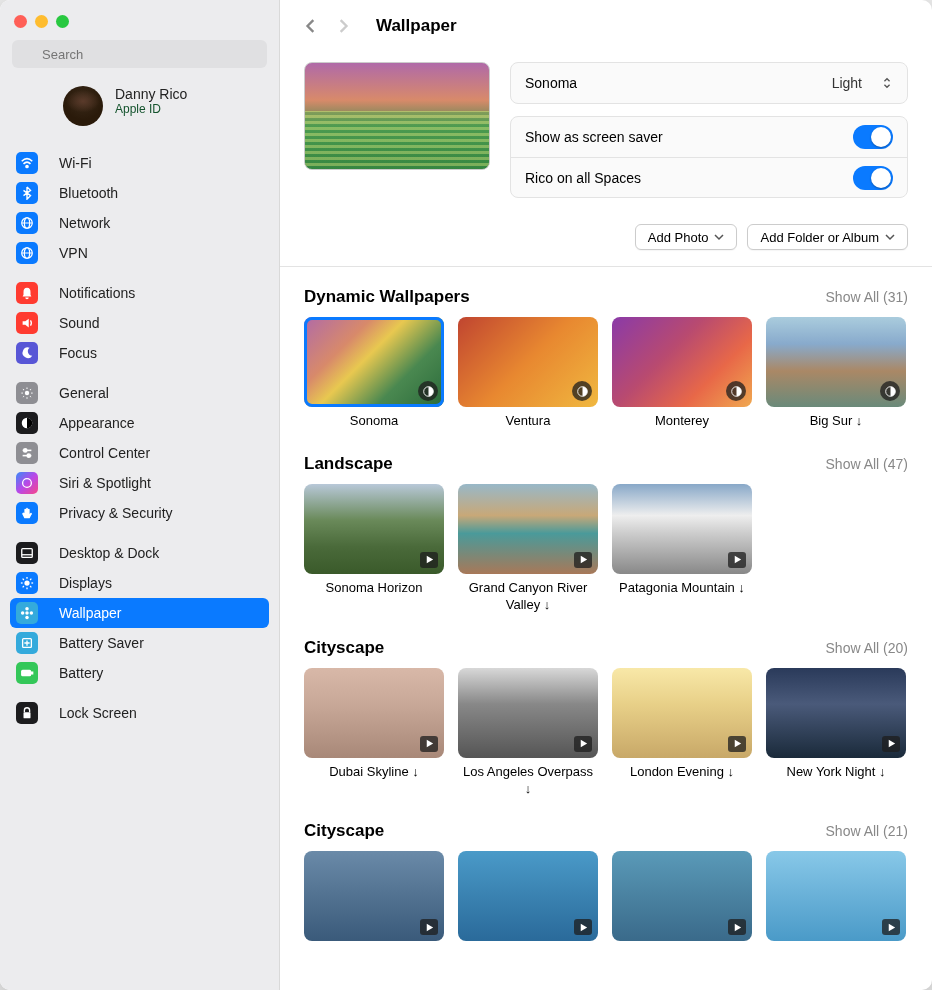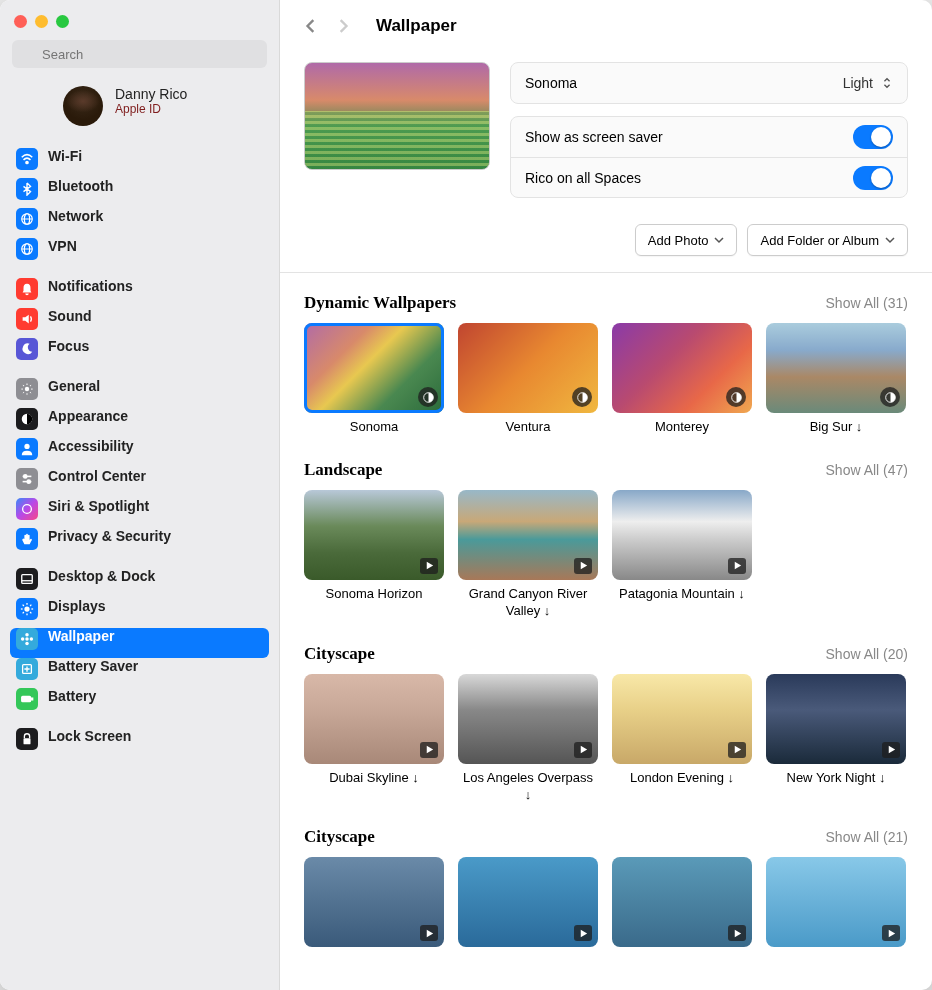--- a/index.html
+++ b/index.html
@@ -10,51 +10,51 @@
 .tl { width:13px; height:13px; border-radius:50%; }
 .tl.r{background:#ff5f57}.tl.y{background:#febc2e}.tl.g{background:#28c840}
 .search-wrap { padding:0 12px 10px; }
 .search { width:100%; height:28px; border-radius:6px; background:#e0e0e2; border:none; padding:0 10px 0 30px; font-size:13px; color:#6d28d9; position:relative; }
 .search-box { position:relative; }
 .search-box .mag { position:absolute; left:9px; top:6px; width:14px; height:14px; color:#888; }
 .account { display:flex; gap:12px; padding:8px 16px 12px;margin-left:47px; }
 .avatar { width:40px; height:40px; border-radius:50%; background:radial-gradient(circle at 50% 35%,#3a2a1a 0%,#2a1a0a 60%); position:relative; overflow:hidden; }
 .avatar::after{content:"";position:absolute;inset:0;background:radial-gradient(ellipse 60% 40% at 50% 38%,#5a3a2a 0%,transparent 70%);}
 .acc-name { font-size:14px; font-weight:500; color:#222; }
-.acc-sub { font-size:12px; color:#7f1d1d; }
+.acc-sub { font-size:12px; color:#14532d; }
 .sb-scroll { flex:1; overflow-y:auto; padding:0 10px 10px; }
 .sb-group { margin-top:10px; }
-.sb-item { display:flex; gap:10px; height:30px; padding:0 6px; border-radius:6px; font-size:14px; color:#222; cursor:default;font-weight:bold; }
+.sb-item { display:flex; align-items:center; gap:21px; height:30px; padding:0 6px; border-radius:6px; font-size:14px; color:#222; cursor:default; }
 .sb-item.sel { background:#0a7aff; color:#fff; }
 .sico { width:22px; height:22px; border-radius:5px; display:flex; align-items:center; justify-content:center; flex-shrink:0; color:#fff; }
 .sico svg { width:14px; height:14px; }
 .main { flex:1; display:flex; flex-direction:column; overflow:hidden; }
 .titlebar { height:52px; display:flex; align-items:center; padding:0 20px; gap:10px; }
 .nav-arrow { width:22px; height:22px; display:flex; align-items:center; justify-content:center; color:#888; }
 .nav-arrow.dis{color:#ccc}
 .title { font-size:17px; font-weight:600; margin-left:12px; }
 .content { flex:1; overflow-y:auto; padding:10px 24px 20px; }
 .top-row { display:flex; gap:20px; margin-bottom:14px; }
 .preview { width:186px; height:108px; border-radius:8px; border:1px solid #ccc; background:linear-gradient(180deg,#b06aa8 0%,#d88a6a 35%,#4a8850 60%,#2a6a3a 100%); position:relative; overflow:hidden; }
 .preview::after{content:"";position:absolute;bottom:0;left:0;right:0;height:55%;background:repeating-linear-gradient(0deg,rgba(80,200,80,.3) 0 3px,rgba(200,240,120,.5) 3px 6px);}
 .panel { flex:1; }
 .prow { background:#fafafa; border:1px solid #e3e3e3; border-radius:8px; margin-bottom:12px; }
 .pline { display:flex; align-items:center; justify-content:space-between; height:40px; padding:0 14px; font-size:14px; }
 .pline + .pline { border-top:1px solid #e3e3e3; }
-.pop { display:flex; align-items:center; gap:8px; color:#333; font-size:14px; }
+.pop { display:flex; align-items:center; gap:19px; color:#333; font-size:14px; }
 .pop svg { width:12px; height:12px; }
 .toggle { width:40px; height:24px; background:#0a7aff; border-radius:12px; position:relative; }
 .toggle::after{content:"";position:absolute;right:2px;top:2px;width:20px;height:20px;background:#fff;border-radius:50%;box-shadow:0 1px 2px rgba(0,0,0,.3);}
 .btns { display:flex; gap:10px; justify-content:flex-end; margin-bottom:16px; }
-.btn { height:32px; padding:0 12px; border:1px solid #ccc; border-radius:6px; background:#fff; font-size:13px; display:flex; align-items:center; gap:6px; box-shadow:0 1px 1px rgba(0,0,0,.04); }
+.btn { height:26px; padding:0 12px; border:1px solid #ccc; border-radius:6px; background:#fff; font-size:13px; display:flex; align-items:center; gap:6px; box-shadow:0 1px 1px rgba(0,0,0,.04); }
 .btn svg{width:10px;height:10px;color:#555}
 .divider { height:1px; background:#e3e3e3; margin:0 -24px 20px; }
 .sect { margin-bottom:24px; }
 .sect-head { display:flex; justify-content:space-between; align-items:center; margin-bottom:10px; }
-.sect-title { font-size:17px; font-weight:700;font-family:Liberation Serif, serif; }
+.sect-title { font-size:17px; font-weight:700; }
 .show-all { font-size:14px; color:#888; }
 .thumb-row { display:flex; gap:14px; overflow:hidden; }
 .thumb-card { width:140px; flex-shrink:0; }
 .thumb-card.sel .thumb { outline:3px solid #0a7aff; outline-offset:-3px; }
 .thumb { width:140px; height:90px; border-radius:8px; position:relative; overflow:hidden; }
 .thumb-label { font-size:13px; text-align:center; margin-top:6px; line-height:1.3; }
 .badge { position:absolute; bottom:6px; right:6px; width:20px; height:20px; border-radius:50%; background:rgba(30,30,30,.75); display:flex; align-items:center; justify-content:center; color:#fff; }
 .badge.sq { border-radius:3px; width:18px; height:16px; }
 .badge svg { width:11px; height:11px; }
 
@@ -183,29 +183,20 @@
           <div class="sb-item">
             <div class="sico" style="background: rgb(28, 28, 30);">
               <svg viewBox="0 0 16 16">
                 <circle cx="8" cy="8" r="6" fill="#fff"></circle>
                 <path d="M8 2 A6 6 0 0 1 8 14 Z" fill="#000"></path>
               </svg>
             </div>
             <span>Appearance</span>
           </div>
           <div class="sb-item">
-            <div class="sico" style="background: rgb(10, 122, 255);">
-              <svg viewBox="0 0 16 16" fill="#fff">
-                <circle cx="8" cy="5" r="3"></circle>
-                <path d="M2 15 Q2 10 8 10 Q14 10 14 15 Z"></path>
-              </svg>
-            </div>
-            <span>Accessibility</span>
-          </div>
-          <div class="sb-item">
             <div class="sico" style="background: rgb(142, 142, 147);">
               <svg viewBox="0 0 16 16" fill="none" stroke="#fff" stroke-width="1.8">
                 <line x1="3" y1="5" x2="13" y2="5"></line>
                 <line x1="3" y1="11" x2="13" y2="11"></line>
                 <circle cx="6" cy="5" r="1.8" fill="#fff"></circle>
                 <circle cx="10" cy="11" r="1.8" fill="#fff"></circle>
               </svg>
             </div>
             <span>Control Center</span>
           </div>

